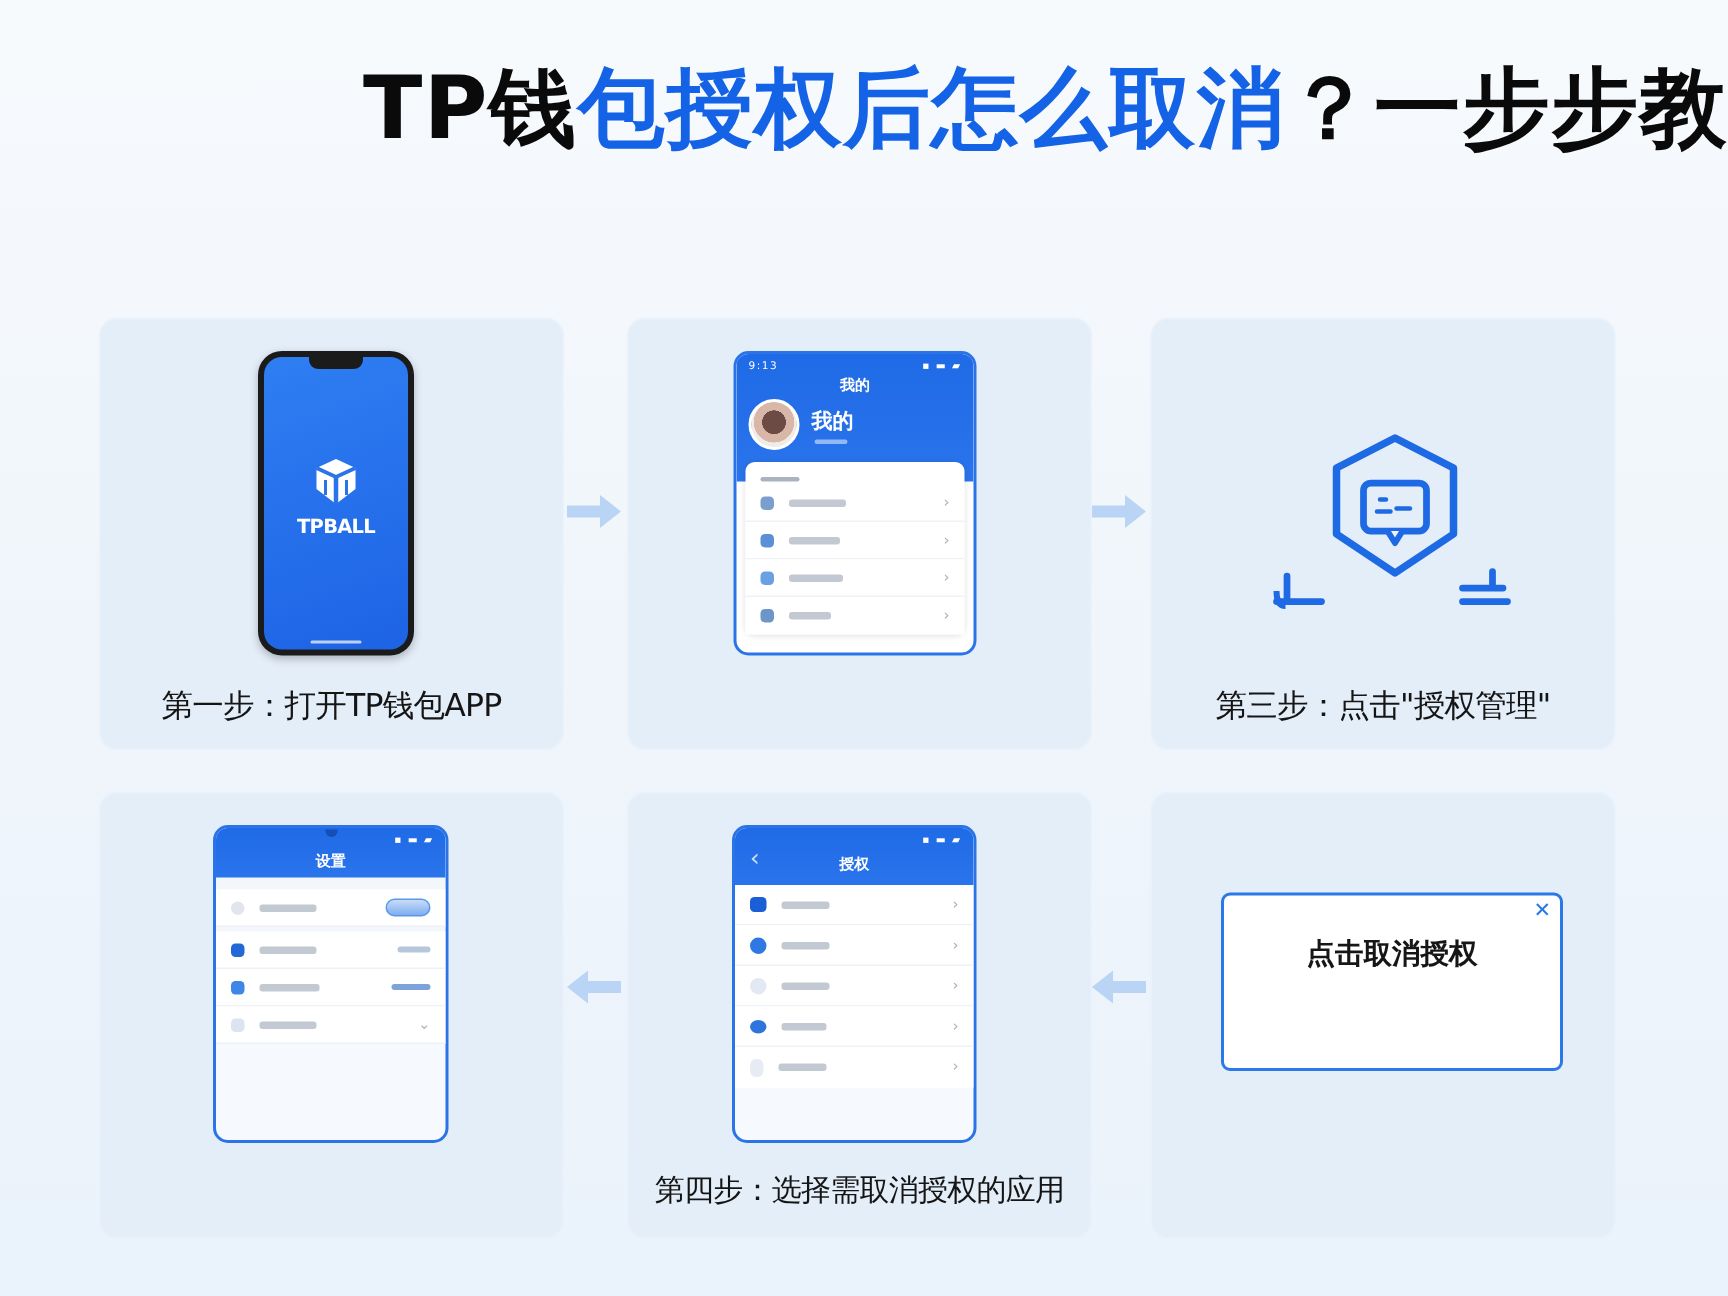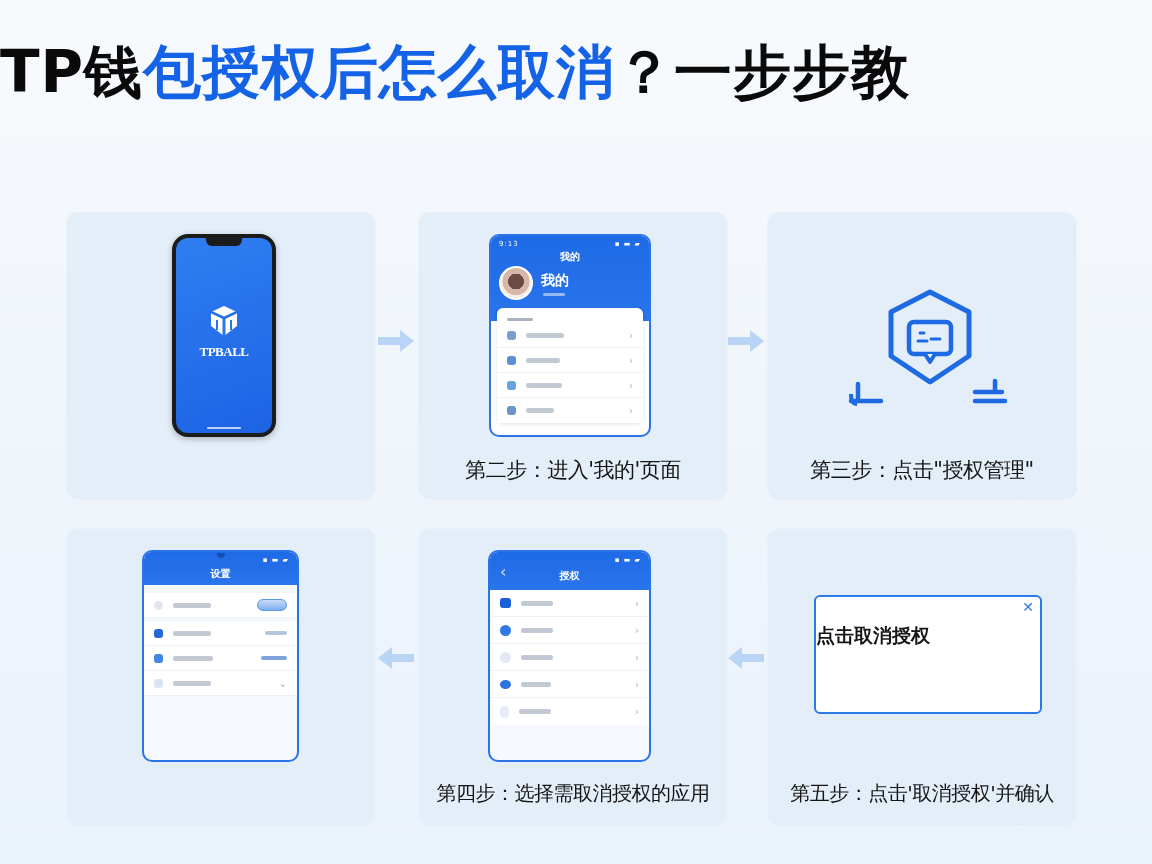--- a/index.html
+++ b/index.html
@@ -4,21 +4,21 @@
 <style>
   * { box-sizing: border-box; margin: 0; padding: 0; }
   html, body { width: 1152px; height: 864px; overflow: hidden; }
   body {
     font-family: "DejaVu Sans", "Liberation Sans", sans-serif;
     background: linear-gradient(180deg, #f7fafd 0%, #f1f6fb 40%, #eaf2fb 100%);
     position: relative;
   }
   .title {
     position: absolute; left: 0; right: 0; top: 38px;
-    text-align: left; font-weight: 900; color: #0a0a0a;
+    text-align: right; font-weight: 900; color: #0a0a0a;
     font-size: 58px; line-height: 68px; letter-spacing: 1px;
   }
   .title .blue { color: #1463e6; }
   .title .line { display: block; white-space: nowrap; }
   .card {
     position: absolute; width: 310px; background: #e4eef9;
     border-radius: 12px; box-shadow: 0 0 0 1px #e9f1fb inset;
   }
   .card .caption {
     position: absolute; left: 0; right: 0; text-align: center;
@@ -73,54 +73,55 @@
     margin-left: auto; width: 30px; height: 12px; border-radius: 7px;
     background: linear-gradient(180deg, #c8dcf7, #7eaeef); border: 1px solid #5d97ea;
   }
   .valbar { margin-left: auto; height: 4px; border-radius: 2px; }
   
   .dialog {
     position: absolute; left: 47px; top: 67px; width: 228px; height: 119px;
     background: #fff; border: 2px solid #2b78e8; border-radius: 6px;
   }
   .dialog .dtitle {
-    position: absolute; left: 0; right: 0; top: 26px; 
+    position: absolute; left: 0; right: 0; top: 26px; text-align: center;
     font-size: 19px; color: #161616; font-weight: 600;
   }
   .dialog .dbtn {
     position: absolute; left: 37px; top: 71px; width: 151px; height: 30px;
     background: #1f6de6; border-radius: 4px; color: #fff; font-weight: 700;
     font-size: 15px; display: flex; align-items: center; justify-content: center;
   }
   .dialog .dclose {
     position: absolute; right: 6px; top: 2px; color: #2b78e8; font-size: 14px;
   }
 </style>
 </head>
 <body>
 
 <div class="title">
   <span class="line"><span>TP钱</span><span class="blue">包授权后怎么取消</span><span>？一步步教</span></span>
 </div>
 
-<div class="card" style="left:66px; top:212px; height:288px;font-family:Liberation Serif, serif;">
+<div class="card" style="left:66px; top:212px; height:288px;">
   <div class="phone1">
     <div class="screen">
       <div class="notch"></div>
       <svg class="logo" width="32" height="34" viewBox="0 0 32 34">
         <path d="M16 2 L29 8 L29 22 L16 32 L3 22 L3 8 Z" fill="#fff"></path>
         <path d="M3 8 L16 14 L29 8" fill="none" stroke="#2a74ea" stroke-width="2.5"></path>
         <path d="M16 14 L16 32" stroke="#2a74ea" stroke-width="3"></path>
         <path d="M9 16 L9 26" stroke="#2a74ea" stroke-width="2"></path>
         <path d="M23 16 L23 26" stroke="#2a74ea" stroke-width="2"></path>
       </svg>
       <div class="logotext">TPBALL</div>
       <div class="homebar"></div>
     </div>
   </div>
+  <div class="caption" style="top:244px;">第一步：打开TP钱包APP</div>
 </div>
 
 <svg class="arrow" style="left:376px; top:326px;" viewBox="0 0 40 30">
   <path d="M2 11 H24 V4 L38 15 L24 26 V19 H2 Z" fill="#b9d4f5"></path>
 </svg>
 
 <div class="card" style="left:418px; top:212px; height:288px;">
   <div class="appmock" style="left:71px; top:22px; width:162px; height:203px; background:#fff;">
     <div class="hdr" style="height:85px;">
       <div class="status" style="left:8px; right:auto;">9:13</div>
@@ -147,21 +148,20 @@
           <span class="bar" style="width:36px;"></span>
           <span class="chev">›</span>
         </div>
       <div class="row" style="border-bottom:none;">
           <span class="ic" style="background:#6c95c8;"></span>
           <span class="bar" style="width:28px;"></span>
           <span class="chev">›</span>
         </div>
     </div>
   </div>
-  <div class="caption" style="top:244px;">第二步：进入'我的'页面</div>
 </div>
 
 <svg class="arrow" style="left:726px; top:326px;" viewBox="0 0 40 30">
   <path d="M2 11 H24 V4 L38 15 L24 26 V19 H2 Z" fill="#b9d4f5"></path>
 </svg>
 
 <div class="card" style="left:767px; top:212px; height:288px;">
   <svg style="position:absolute; left:78px; top:74px;" width="170" height="130" viewBox="0 0 170 130">
     <path d="M85 6 L124 26 L124 70 L85 96 L46 70 L46 26 Z" fill="none" stroke="#1e6ae4" stroke-width="5" stroke-linejoin="round"></path>
     <rect x="64" y="36" width="42" height="32" rx="5" fill="none" stroke="#1e6ae4" stroke-width="4.5"></rect>
@@ -250,14 +250,13 @@
 
 <svg class="arrow" style="left:726px; top:643px;" viewBox="0 0 40 30">
   <path d="M38 11 H16 V4 L2 15 L16 26 V19 H38 Z" fill="#b9d4f5"></path>
 </svg>
 
 <div class="card" style="left:767px; top:528px; height:298px;">
   <div class="dialog">
     <div class="dclose">✕</div>
     <div class="dtitle">点击取消授权</div>
   </div>
-  <div class="caption" style="top:252px; font-size:20px;">第五步：点击'取消授权'并确认</div>
 </div>
 
 </body></html>

